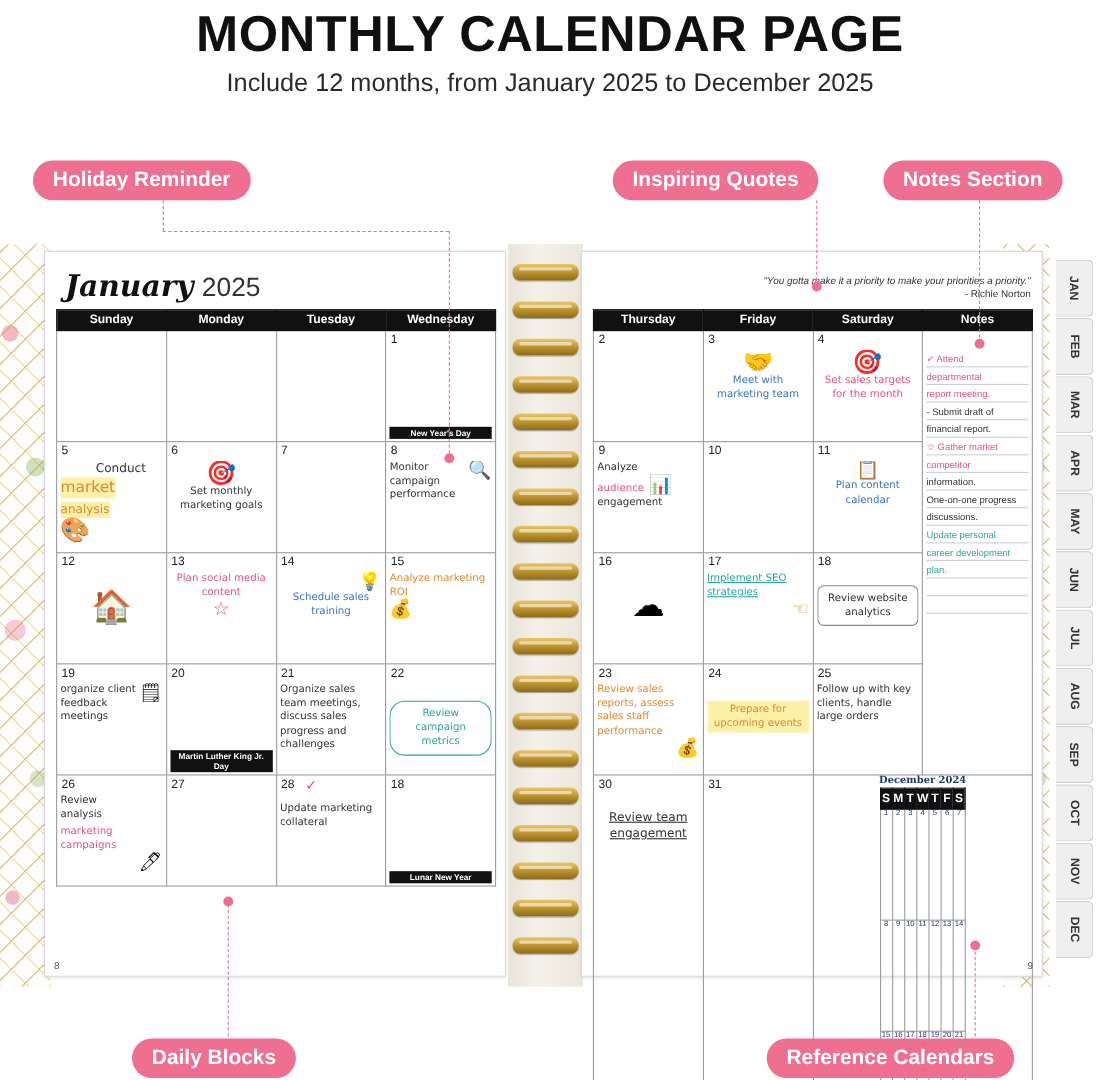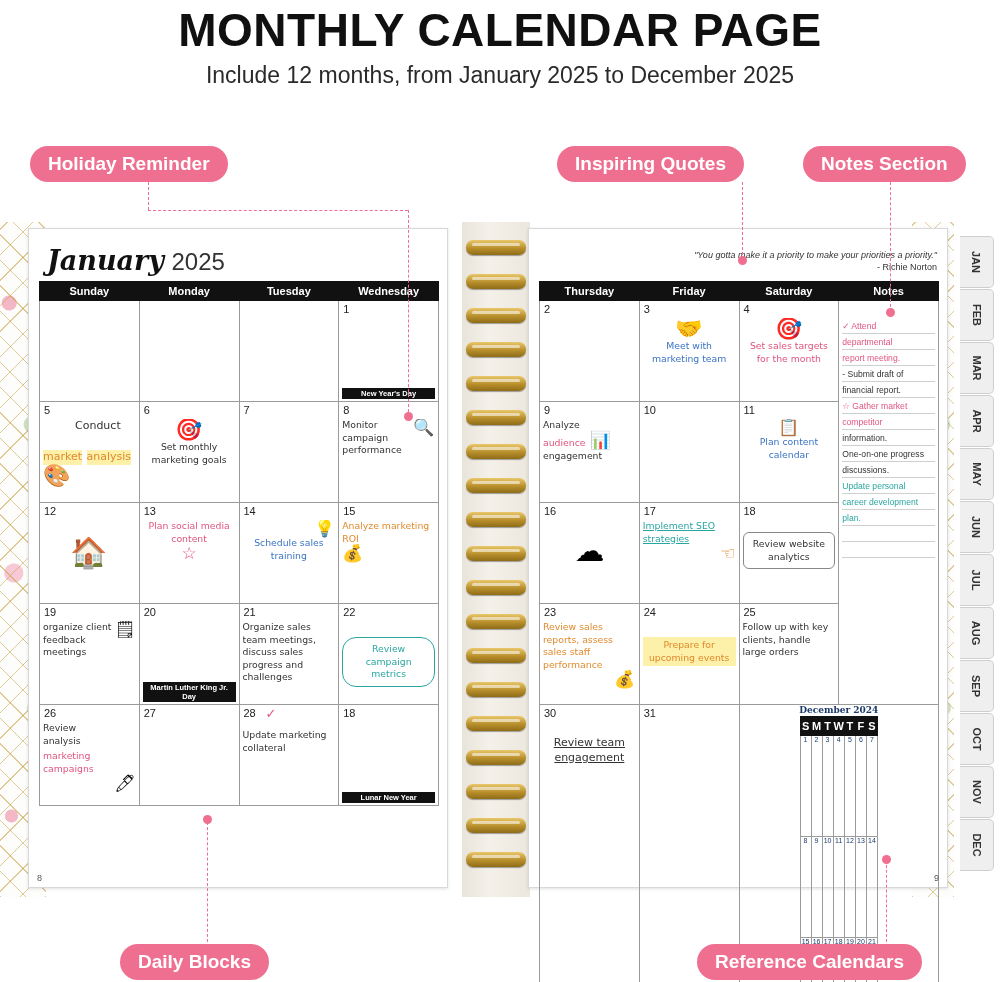--- a/index.html
+++ b/index.html
@@ -81,21 +81,21 @@
       repeating-linear-gradient(45deg, rgba(198,160,70,.55) 0 1px, transparent 1px 18px),
       repeating-linear-gradient(-45deg, rgba(198,160,70,.55) 0 1px, transparent 1px 18px);
   }
   .page {
     position:absolute;
     top:6px;
     background:#ffffff;
     border:1px solid #d8d8d8;
     box-shadow:0 1px 3px rgba(0,0,0,.12);
   }
-  .page-left { left:28px; width:420px; height:660px; }
+  .page-left { left:40px; width:420px; height:660px; }
   .page-right { left:528px; width:420px; height:660px; }
 
   
   .spiral {
     position:absolute;
     left:462px; top:0px; width:68px; height:675px;
     background:linear-gradient(90deg,#e9e4da 0%, #f4f1ea 40%, #ece7dd 100%);
     overflow:hidden;
   }
   .coil {
@@ -244,21 +244,21 @@
             <span class="dn">1</span>
             <div class="holiday">New Year's Day</div>
           </td>
         </tr>
 
         <tr>
           <td>
             <span class="dn">5</span>
             <div class="cellwrap">
               <div class="note c-dark hand" style="font-size:11px;margin-left:32px;">Conduct</div>
-              <div class="note c-org hand" style="font-size:11px; background:#fdf0a8; display:inline-block;margin-top:16px;">market</div>
+              <div class="note c-org hand" style="font-size:14px; background:#fdf0a8; display:inline-block;">market</div>
               <div class="note c-org hand" style="font-size:11px; background:#fdf0a8; display:inline-block;">analysis</div>
               <div class="emoji big">🎨</div>
             </div>
           </td>
           <td>
             <span class="dn">6</span>
             <div class="cellwrap ctr">
               <div class="emoji big">🎯</div>
               <div class="note c-dark hand">Set monthly marketing goals</div>
             </div>

